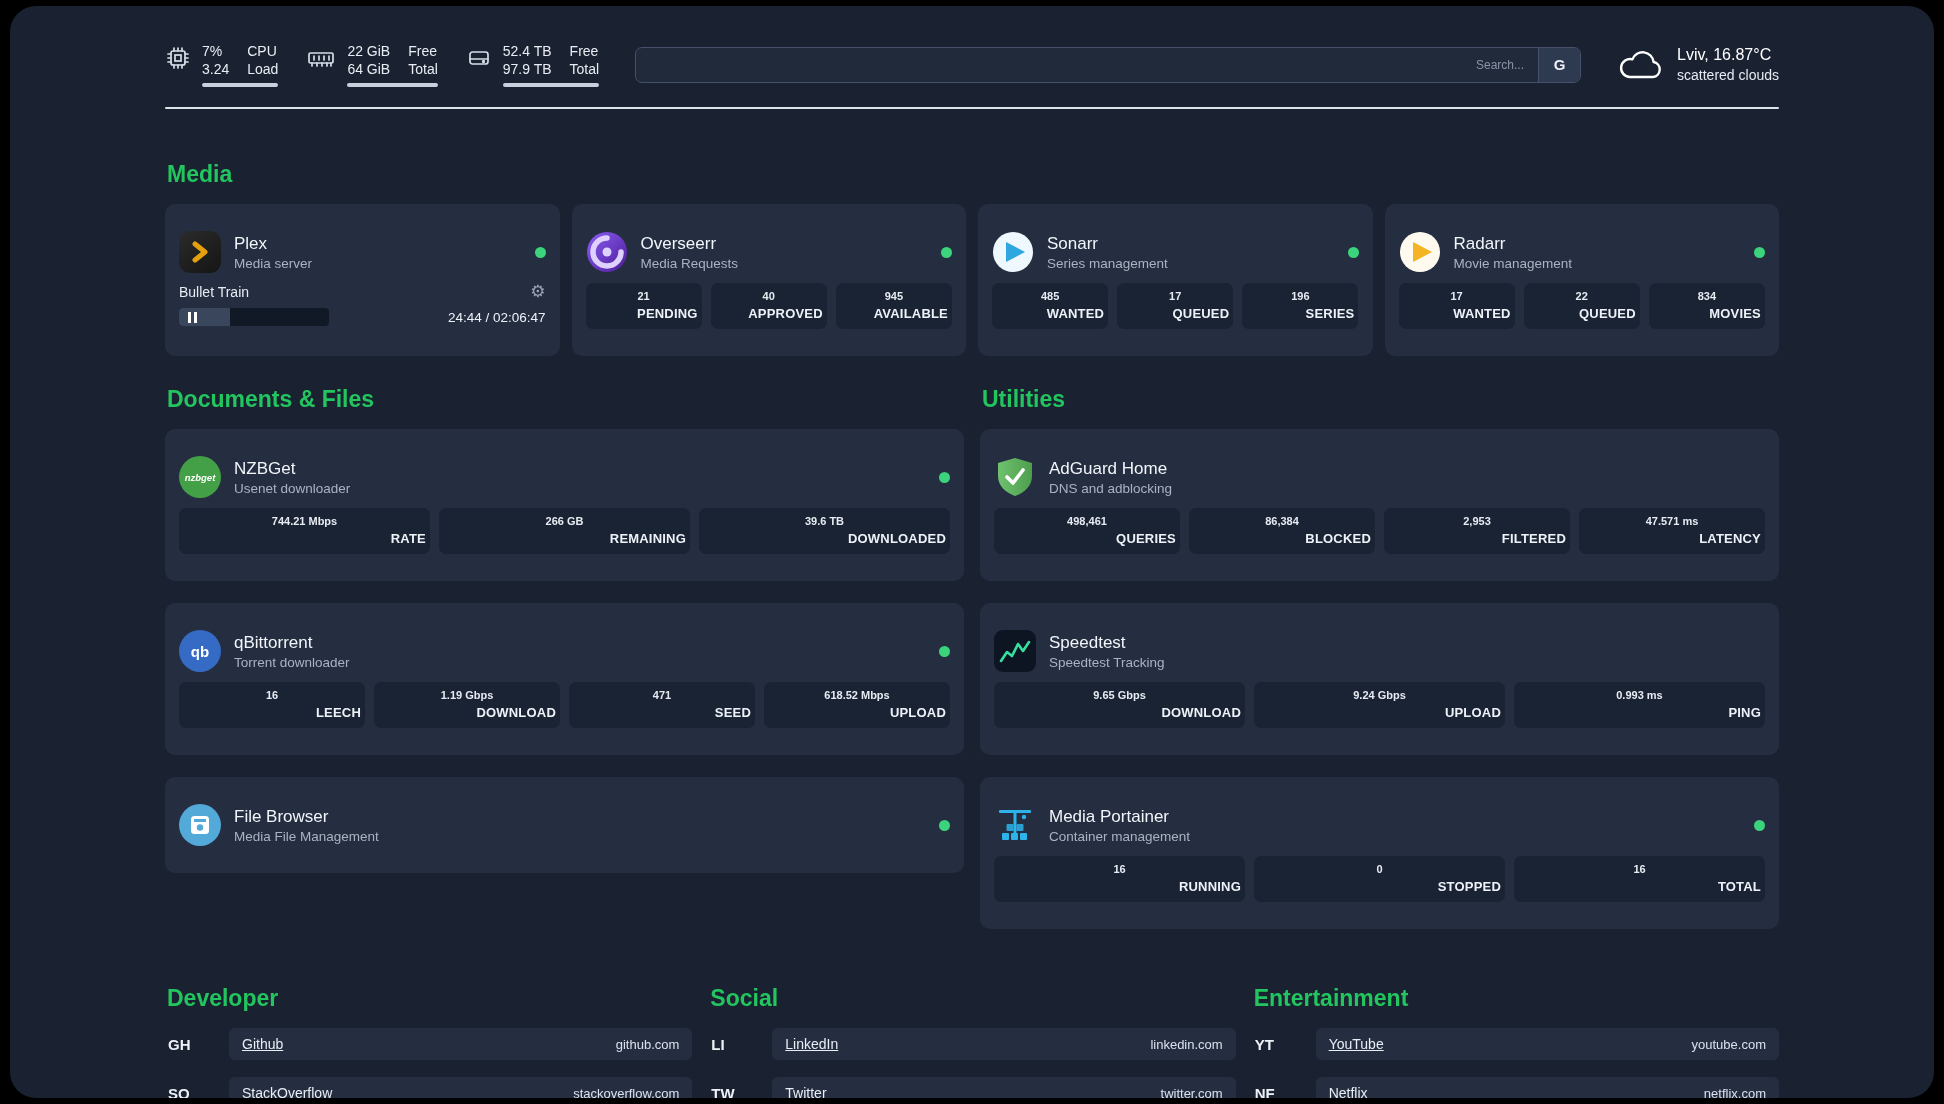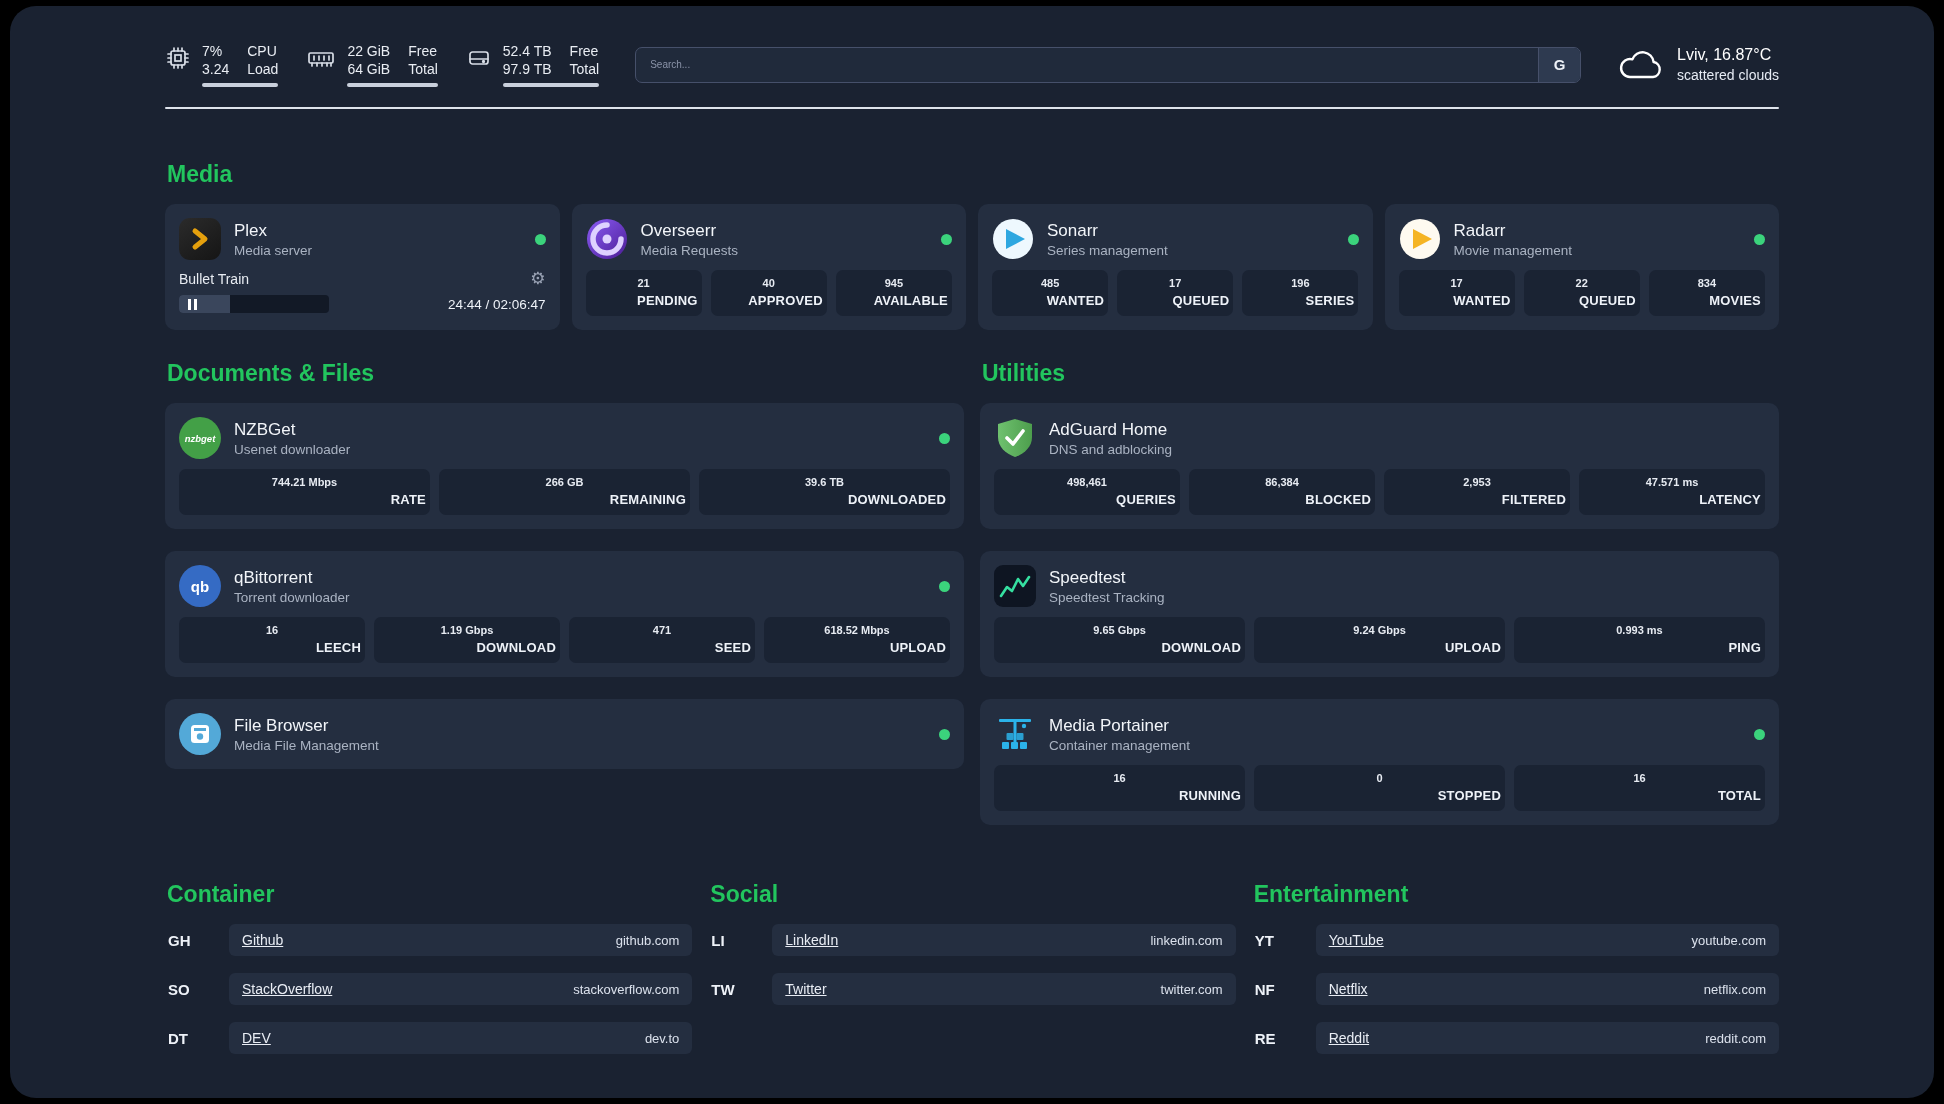--- a/index.html
+++ b/index.html
@@ -24,39 +24,39 @@
   .metric { display:flex; align-items:flex-start; gap:11px; margin-right:28px; }
   .metric svg { margin-top:3px; flex:none; }
   .metric-body { display:flex; flex-direction:column; }
   .metric-cols { display:flex; gap:18px; }
   .metric-col { display:flex; flex-direction:column; font-size:14px; line-height:18px; color:#e9edf3; white-space:nowrap; }
   .metric-bar { margin-top:5px; height:4px; border-radius:2px; background:#c9d0dc; }
 
   .search { flex:1; display:flex; align-items:center; height:36px; background:#202a3b;
             border:1px solid #46506a; border-radius:7px; margin:0 36px 0 8px; overflow:hidden; }
   .search input { flex:1; background:transparent; border:none; outline:none; color:#f9a8d4;
-                  font-size:10px; padding:0 14px; font-family:"Liberation Sans", sans-serif; }
+                  font-size:12px; padding:0 14px; font-family:"Liberation Sans", sans-serif;text-align:right; }
   .search input::placeholder { color:#8a93a8; }
   .search-btn { width:42px; align-self:stretch; border-left:1px solid #46506a; background:#2e3a50;
                 color:#eef2f8; display:flex; align-items:center; justify-content:center;
                 font-size:15px; font-weight:700; cursor:pointer; }
 
   .weather { display:flex; align-items:center; gap:14px; color:#fff; }
   .weather-loc { font-size:16px; }
   .weather-cond { font-size:14px; color:#e6ebf4; margin-top:3px; }
 
   .divider { margin-top:20px; height:2px; background:#dee3eb; border-radius:1px; }
 
   
   .section { margin-top:52px; }
   .section-title { font-size:23px; font-weight:700; color:#22c55e; margin:0 0 16px 2px; }
 
   .media-grid { display:grid; grid-template-columns:repeat(4,1fr); gap:12px; }
 
-  .card { background:#242e40; border-radius:10px; padding:14px 14px; position:relative; }
+  .card { background:#242e40; border-radius:10px; padding:27px 14px; position:relative; }
   .card-head { display:flex; align-items:center; gap:13px; }
   .app-icon { width:42px; height:42px; flex:none; display:flex; align-items:center; justify-content:center; }
   .app-meta { display:flex; flex-direction:column; }
   .app-name { font-size:17px; color:#f2f5f9; font-weight:500; }
   .app-sub { font-size:13.5px; color:#aab3c2; margin-top:2px; }
   .status-dot { width:11px; height:11px; border-radius:50%; background:#3bd37c; margin-left:auto; flex:none; }
 
   .stat-row { display:grid; grid-auto-flow:column; grid-auto-columns:1fr; gap:9px; margin-top:10px; }
   .stat { background:#1a2333; border-radius:7px; text-align:center; padding:7px 4px 8px; }
   .stat-value { font-size:11px; color:#e7ebf2;font-weight:bold; }
@@ -519,21 +519,21 @@
             </div>
           </div>
 
         </div>
       </div>
     </div>
 
     <div class="bookmarks">
 
       <div>
-        <h2 class="section-title">Container</h2>
+        <h2 class="section-title">Developer</h2>
         <div class="bm-row">
           <div class="bm-abbr">GH</div>
           <div class="bm-bar">
             <span class="bm-name">Github</span>
             <span class="bm-url">github.com</span>
           </div>
         </div>
         <div class="bm-row">
           <div class="bm-abbr">SO</div>
           <div class="bm-bar">

